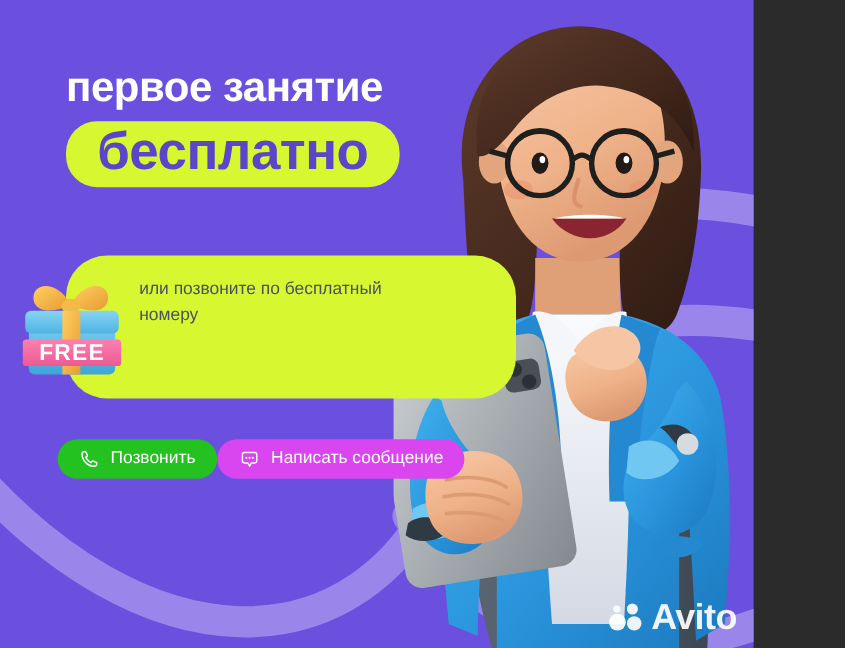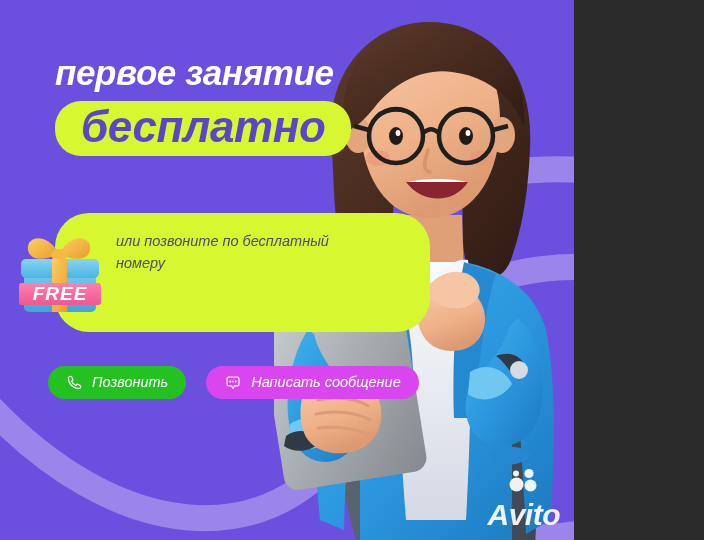--- a/index.html
+++ b/index.html
@@ -2,26 +2,25 @@
 <html><head>
 <meta charset="utf-8">
 <style>
   html, body {
     margin: 0;
     padding: 0;
     background: #2b2b2b;
   }
   #banner {
     position: relative;
-    width: 574px;
+    width: 628px;
     height: 540px;
     overflow: hidden;
     background: #6B4FDE;
     font-family: "Liberation Sans", sans-serif;
-    font-style: italic;
     -webkit-font-smoothing: antialiased;
   }
 
   
   .waves {
     position: absolute;
     inset: 0;
     width: 704px;
     height: 540px;
     pointer-events: none;
@@ -93,21 +92,21 @@
     z-index: 8;
   }
 
   
   .btn-row {
     position: absolute;
     left: 48px;
     top: 366px;
     display: flex;
     align-items: center;
-    gap: 20px;
+    gap: 0;
     z-index: 9;
   }
   .btn {
     display: flex;
     align-items: center;
     gap: 9px;
     border-radius: 20px;
     height: 33px;
     padding: 0 18px;
     cursor: pointer;
@@ -136,21 +135,20 @@
   
   .avito {
     position: absolute;
     right: 14px;
     bottom: 10px;
     display: flex;
     align-items: center;
     gap: 6px;
     z-index: 12;
     opacity: 0.92;
-    flex-direction: column;
   }
   .avito-word {
     color: #FFFFFF;
     font-size: 30px;
     font-weight: bold;
     line-height: 30px;
     letter-spacing: -0.5px;
   }
 </style>
 </head>

